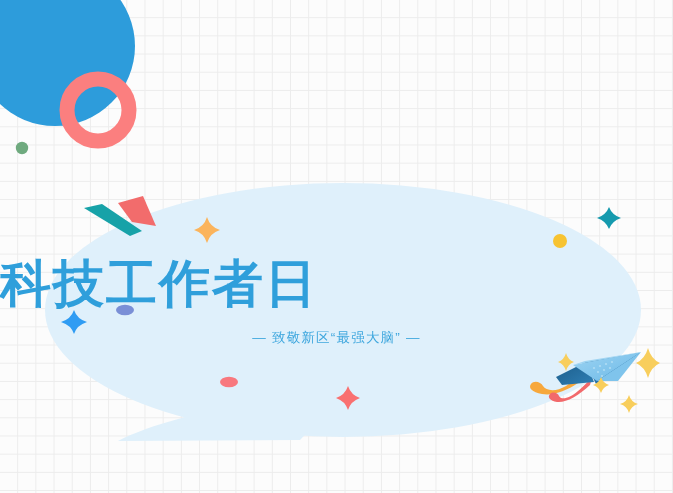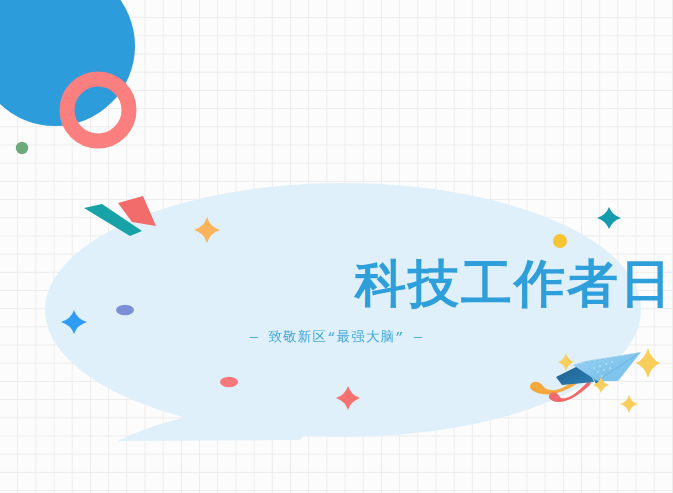--- a/index.html
+++ b/index.html
@@ -41,41 +41,41 @@
   .text-layer {
     position: absolute;
     inset: 0;
     pointer-events: none;
   }
   #title {
     position: absolute;
     left: 0;
     right: 0;
     top: 258px;
-    text-align: right;
+    text-align: left;
     font-size: 51px;
     line-height: 1;
     font-weight: 700;
     color: #2f9fdb;
     letter-spacing: 2px;
     font-family: "DejaVu Sans", "Liberation Sans", sans-serif;
     white-space: nowrap;
   }
   #subtitle {
     position: absolute;
     left: 0;
     right: 0;
     top: 331px;
     text-align: center;
     font-size: 13.5px;
     line-height: 1;
     font-weight: 400;
     color: #3fa7de;
     letter-spacing: 1.2px;
-    font-family: Liberation Mono, monospace;
+    font-family: Liberation Sans, sans-serif;
     white-space: nowrap;
   }
 </style>
 </head>
 <body>
 
 <div id="poster">
 
   <div id="grid-bg"></div>
 

